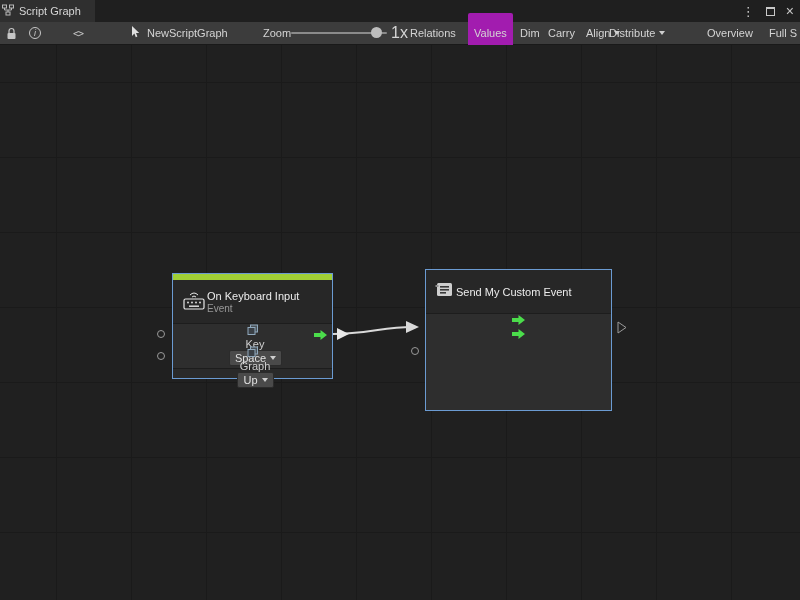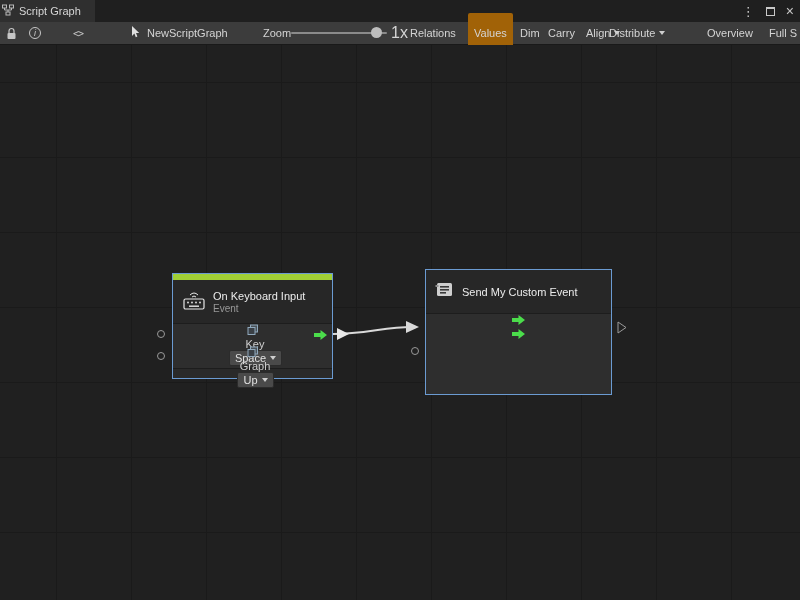--- a/index.html
+++ b/index.html
@@ -22,21 +22,21 @@
   .kebab { font-size:13px; color:#c8c8c8; line-height:1; }
   .maxbox { width:9px; height:9px; border:1px solid #c8c8c8; border-top-width:2px; }
   .closex { font-size:14px; color:#c8c8c8; line-height:1; }
 
   
   .toolbar {
     position:absolute; top:22px; left:0; width:800px; height:23px;
     background:#3c3c3c; border-bottom:1px solid #191919; font-size:11px; color:#d4d4d4;
   }
   .titem { position:absolute; top:0; height:22px; display:flex; align-items:center; white-space:nowrap; }
-  .btn-values { background:#a16207; border-radius:2px; padding:14px 6px; }
+  .btn-values { background:#a21caf; border-radius:2px; padding:14px 6px; }
   .caret { width:0; height:0; border-left:3px solid transparent; border-right:3px solid transparent; border-top:4px solid #cfcfcf; margin-left:4px; display:inline-block; }
   .info-circle {
     width:12px; height:12px; border:1px solid #c6c6c6; border-radius:50%;
     font-size:9px; display:flex; align-items:center; justify-content:center; color:#c6c6c6; font-style:italic;
   }
   .code-glyph { font-family:"DejaVu Sans Mono",monospace; font-size:10px; color:#c6c6c6; letter-spacing:-1px; }
   .slider-wrap { position:relative; width:96px; height:22px; }
   .slider-track { position:absolute; top:10px; left:0; width:96px; height:2px; background:#8b8b8b; border-radius:1px; }
   .slider-handle { position:absolute; top:5px; left:80px; width:11px; height:11px; border-radius:50%; background:#bdbdbd; }
 
@@ -48,21 +48,21 @@
       linear-gradient(#1a1a1a 1px, transparent 1px),
       linear-gradient(90deg,#1a1a1a 1px, transparent 1px);
     background-size:75px 75px;
     background-position:56px 37px;
   }
   .wires { position:absolute; top:0; left:0; width:800px; height:555px; pointer-events:none; }
 
   
   .node { position:absolute; background:#2e2e2e; border:1px solid #6b9bd2; }
   .node-topbar { height:6px; background:#a0cf36; }
-  .node-header { display:flex; align-items:center; gap:7px; padding:5px 9px; background:#272727; border-bottom:1px solid #1d1d1d; }
+  .node-header { display:flex; align-items:center; gap:1px; padding:5px 9px; background:#272727; border-bottom:1px solid #1d1d1d; }
   .node-title { font-size:11px; color:#ececec; }
   .node-sub { font-size:10px; color:#989898; margin-top:1px; }
   .port-row { display:flex; align-items:center; height:22px; padding:0 5px; position:relative; font-size:11px; color:#cfcfcf;flex-direction:column; }
   .port-label { margin-left:5px; }
   .dropdown {
     background:#4a4a4a; border:1px solid #2b2b2b; border-radius:2px;
     padding:1px 5px; display:inline-flex; align-items:center;
     font-size:11px; color:#e2e2e2; margin-left:6px; height:16px;
   }
   .node-footer { height:10px; border-top:1px solid #1d1d1d; background:#2a2a2a; }
@@ -211,21 +211,21 @@
       </span>
       <span class="port-label">Graph</span>
       <span class="dropdown">
         <span>Up</span>
           <span class="caret"></span>
       </span>
     </div>
     <div class="node-footer"></div>
   </div>
 
-  <div class="node" style="left:425px; top:224px; width:187px; height:126px;">
+  <div class="node" style="left:425px; top:224px; width:187px; height:142px;">
     <div class="node-header" style="height:44px;">
       <span>
         <svg width="20" height="18" viewBox="0 0 20 18">
           <rect x="2" y="2" width="15" height="13" rx="1.5" fill="#cfcfcf"></rect>
           <rect x="5" y="5" width="9" height="1.6" fill="#3a3a3a"></rect>
           <rect x="5" y="8" width="9" height="1.6" fill="#3a3a3a"></rect>
           <rect x="5" y="11" width="6" height="1.6" fill="#3a3a3a"></rect>
           <rect x="0.5" y="4" width="3" height="2" fill="#8f8f8f"></rect>
         </svg>
       </span>

